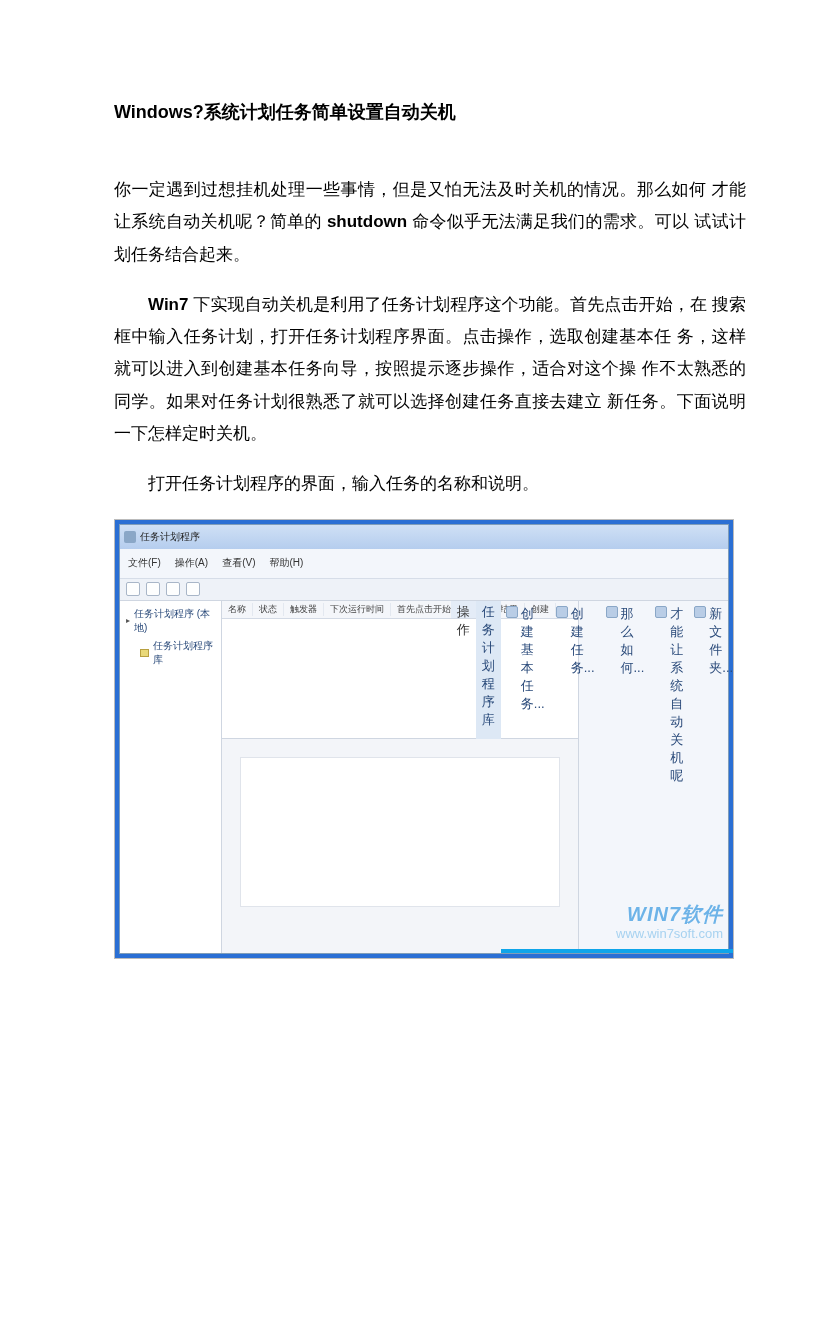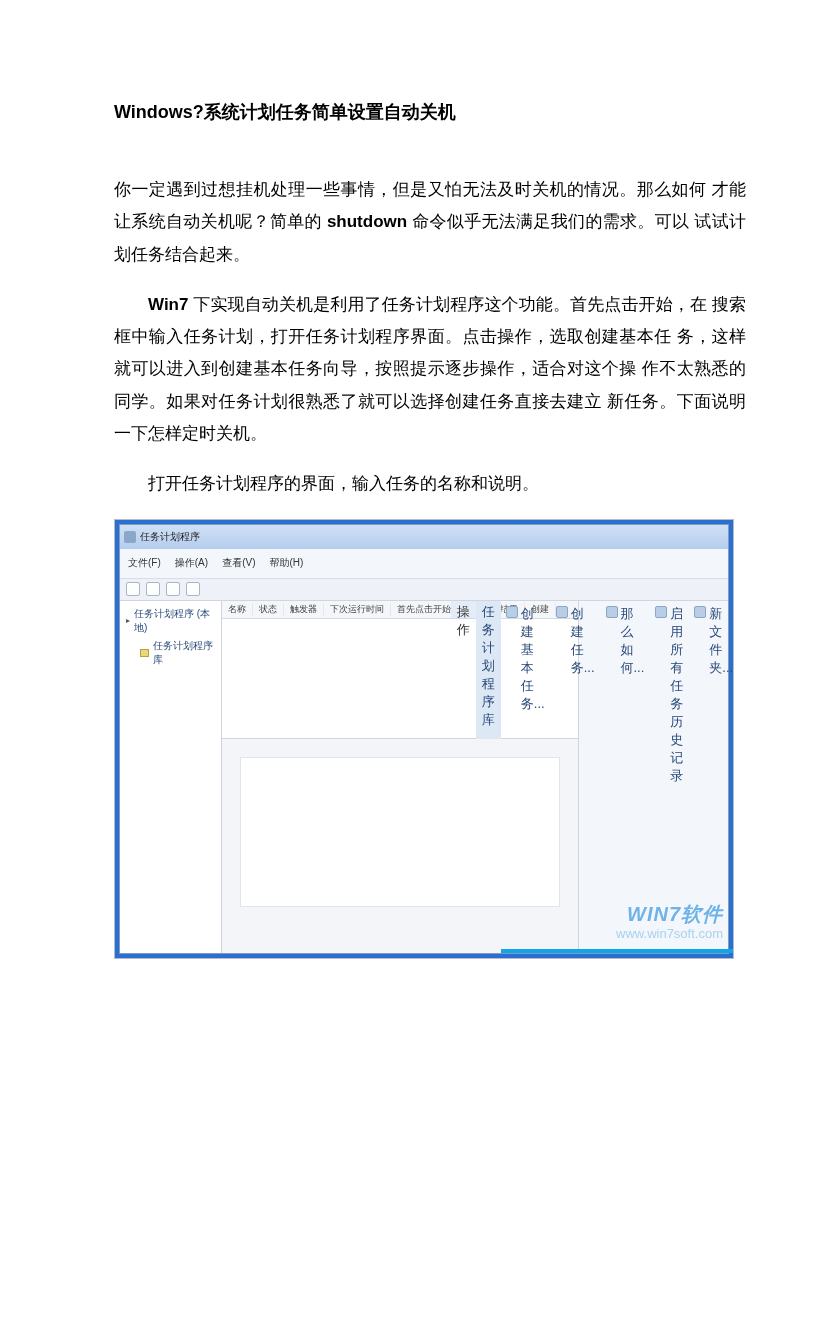--- a/index.html
+++ b/index.html
@@ -266,21 +266,21 @@
             <div class="ss-detail-inner"></div>
           </div>
         </div>
 
         <div class="ss-right">
           <div class="ss-right-head">操作</div>
           <div class="ss-right-sub">任务计划程序库</div>
           <div class="ss-action">创建基本任务...</div>
           <div class="ss-action">创建任务...</div>
           <div class="ss-action">那么如何...</div>
-          <div class="ss-action">启用所有任务历史记录</div>
+          <div class="ss-action">才能让系统自动关机呢</div>
           <div class="ss-action">新文件夹...</div>
           <div class="ss-action">查看</div>
           <div class="ss-action">刷新</div>
           <div class="ss-action">帮助</div>
         </div>
 
       </div>
     </div>
 
     <div class="watermark">

